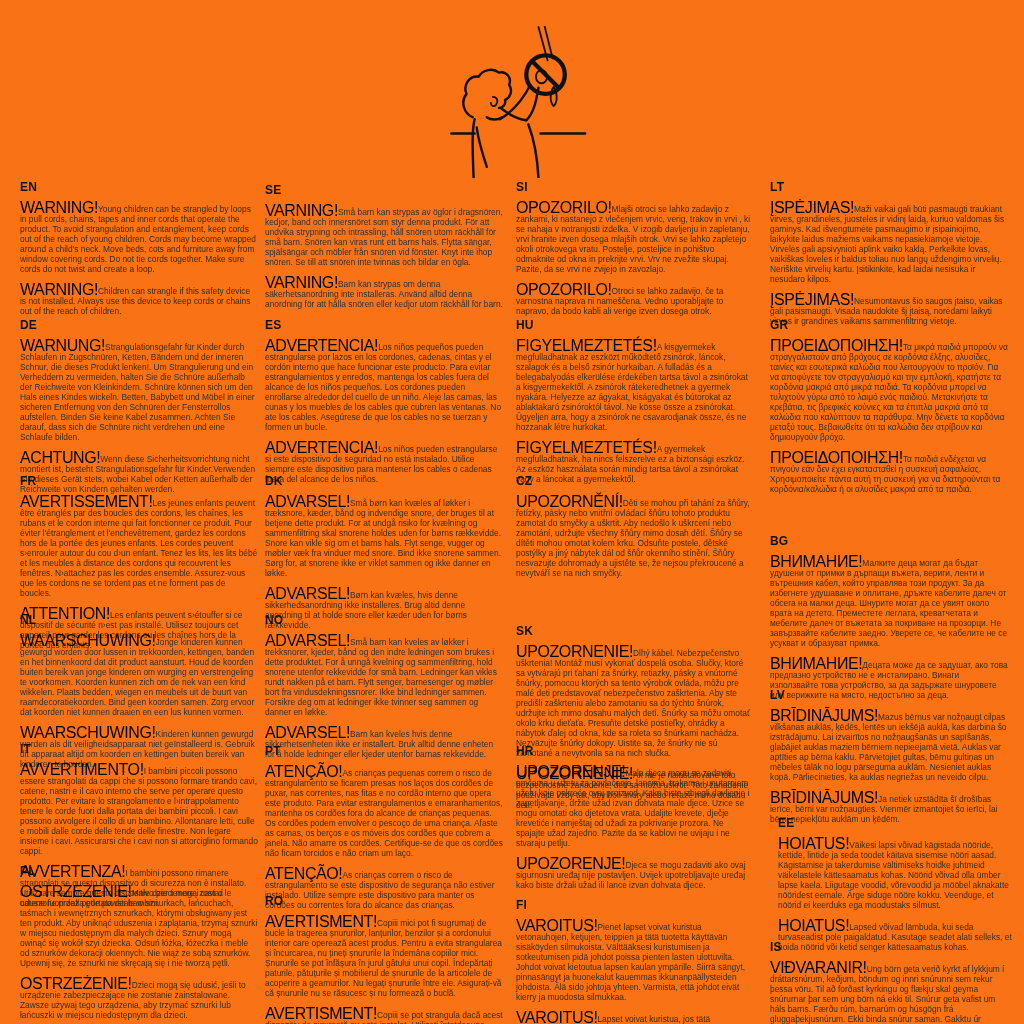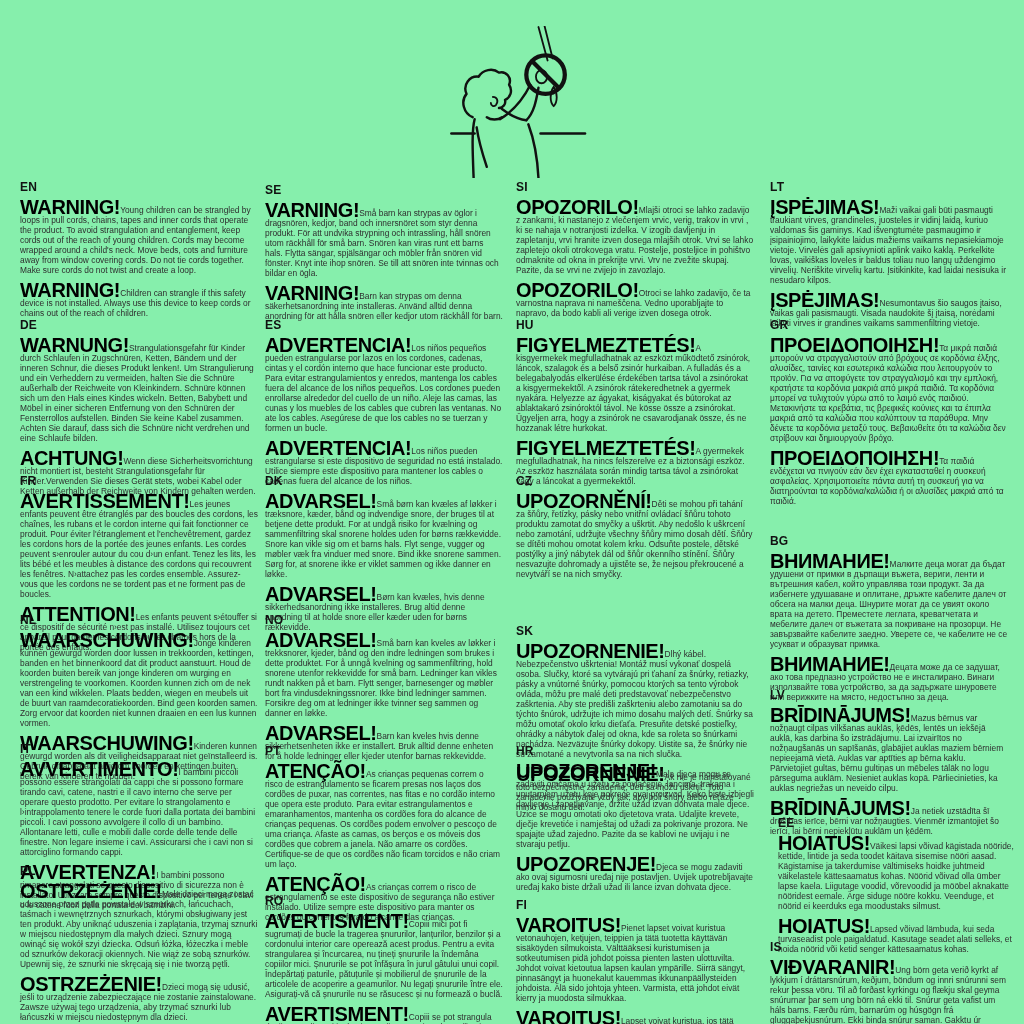--- a/index.html
+++ b/index.html
@@ -4,30 +4,30 @@
 <style>
   html,body{margin:0;padding:0;background:#fff;}
   #sheet{
     position:relative;width:1024px;height:1024px;background:#ffffff;
     font-family:"Liberation Sans",sans-serif;color:#222;overflow:hidden;
   }
   .illustration{position:absolute;left:428px;top:26px;width:225px;height:152px;}
   .lang-block{position:absolute;width:238px;}
   .lang-code{font-size:12px;font-weight:bold;color:#111;margin:0 0 7px 0;letter-spacing:.2px;}
   .warn-para{margin:0 0 9px 0;font-size:8.4px;line-height:10px;color:#2e2e2e;text-align:left;}
-  .warn-head{font-size:20px;font-weight:bold;color:#000;letter-spacing:-0.4px;line-height:13px;vertical-align:-1px;}
+  .warn-head{font-size:16px;font-weight:normal;color:#000;letter-spacing:-0.4px;line-height:13px;vertical-align:-1px;}
   .warn-body{font-size:8.4px;text-align:right;}
   svg .ln{fill:none;stroke:#111;stroke-width:2.4;stroke-linecap:round;stroke-linejoin:round;}
   svg .thin{fill:none;stroke:#111;stroke-width:1.8;stroke-linecap:round;}
   svg .ban{fill:none;stroke:#111;stroke-width:4.2;stroke-linecap:round;}
 </style>
 </head>
 <body>
 
-<div id="sheet" style="background: #86efac;">
+<div id="sheet" style="background: #f97316;">
   <svg class="illustration" viewBox="0 0 220 150" xmlns="http://www.w3.org/2000/svg" aria-hidden="true">
 
     <path class="ln" d="M22 106 H45"></path>
     <path class="ln" d="M110 106 H154"></path>
 
     <path class="thin" d="M108 1 L117 34"></path>
     <path class="thin" d="M114 0 L122 32"></path>
 
     <path class="ln" d="M43 90 C34 86 31 74 37 67 C33 58 40 49 49 50 C53 43 63 41 69 46 C76 44 82 51 79 58 C83 64 80 71 75 73 C76 77 73 81 69 81"></path>
     <path class="thin" d="M63 70 c4 0 6 4 3 8 c-2 2 -5 1 -5 -2"></path>

